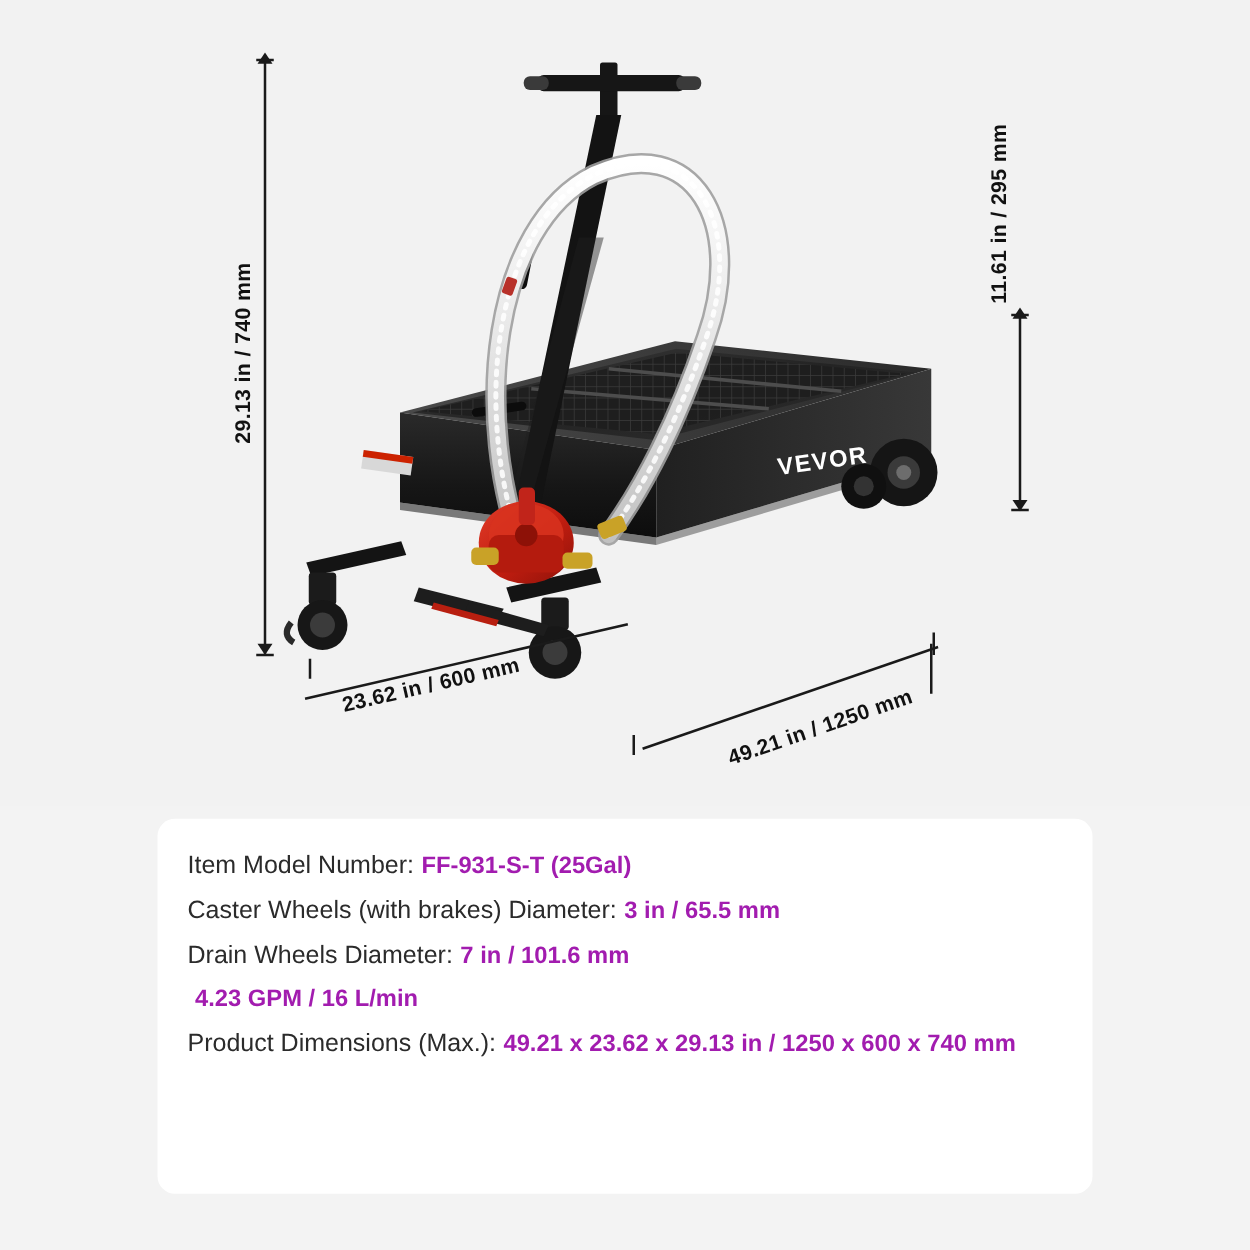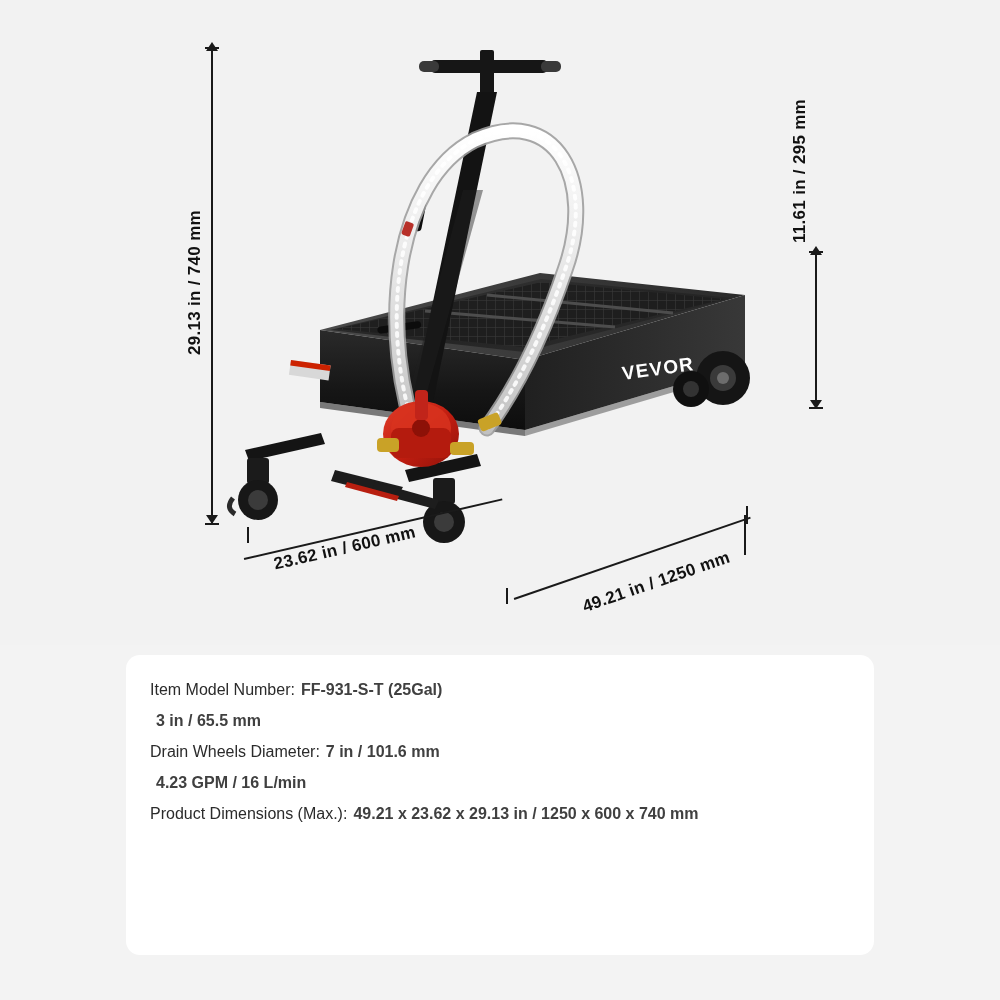--- a/index.html
+++ b/index.html
@@ -82,25 +82,25 @@
     align-items: baseline;
     margin-bottom: 13px;
   }
   .spec-col {
     display: flex;
     align-items: baseline;
   }
   .spec-col.left { width: 390px; }
   .spec-label {
     color: #2b2b2b;
-    font-size: 16px;
+    font-size: 20px;
   }
   .spec-value {
-    color: #404040;
-    font-size: 16px;
+    color: #a21caf;
+    font-size: 19px;
     font-weight: bold;
     margin-left: 6px;
   }
 </style>
 </head>
 <body>
 
 <div id="page">
 
   <div id="illustration">
@@ -256,20 +256,21 @@
 
     <div class="spec-row">
       <div class="spec-col">
         <span class="spec-label">Item Model Number:</span>
         <span class="spec-value">FF-931-S-T (25Gal)</span>
       </div>
     </div>
 
     <div class="spec-row">
       <div class="spec-col">
+        <span class="spec-label">Caster Wheels (with brakes) Diameter:</span>
         <span class="spec-value">3 in / 65.5 mm</span>
       </div>
     </div>
 
     <div class="spec-row">
       <div class="spec-col">
         <span class="spec-label">Drain Wheels Diameter:</span>
         <span class="spec-value">7 in / 101.6 mm</span>
       </div>
     </div>

